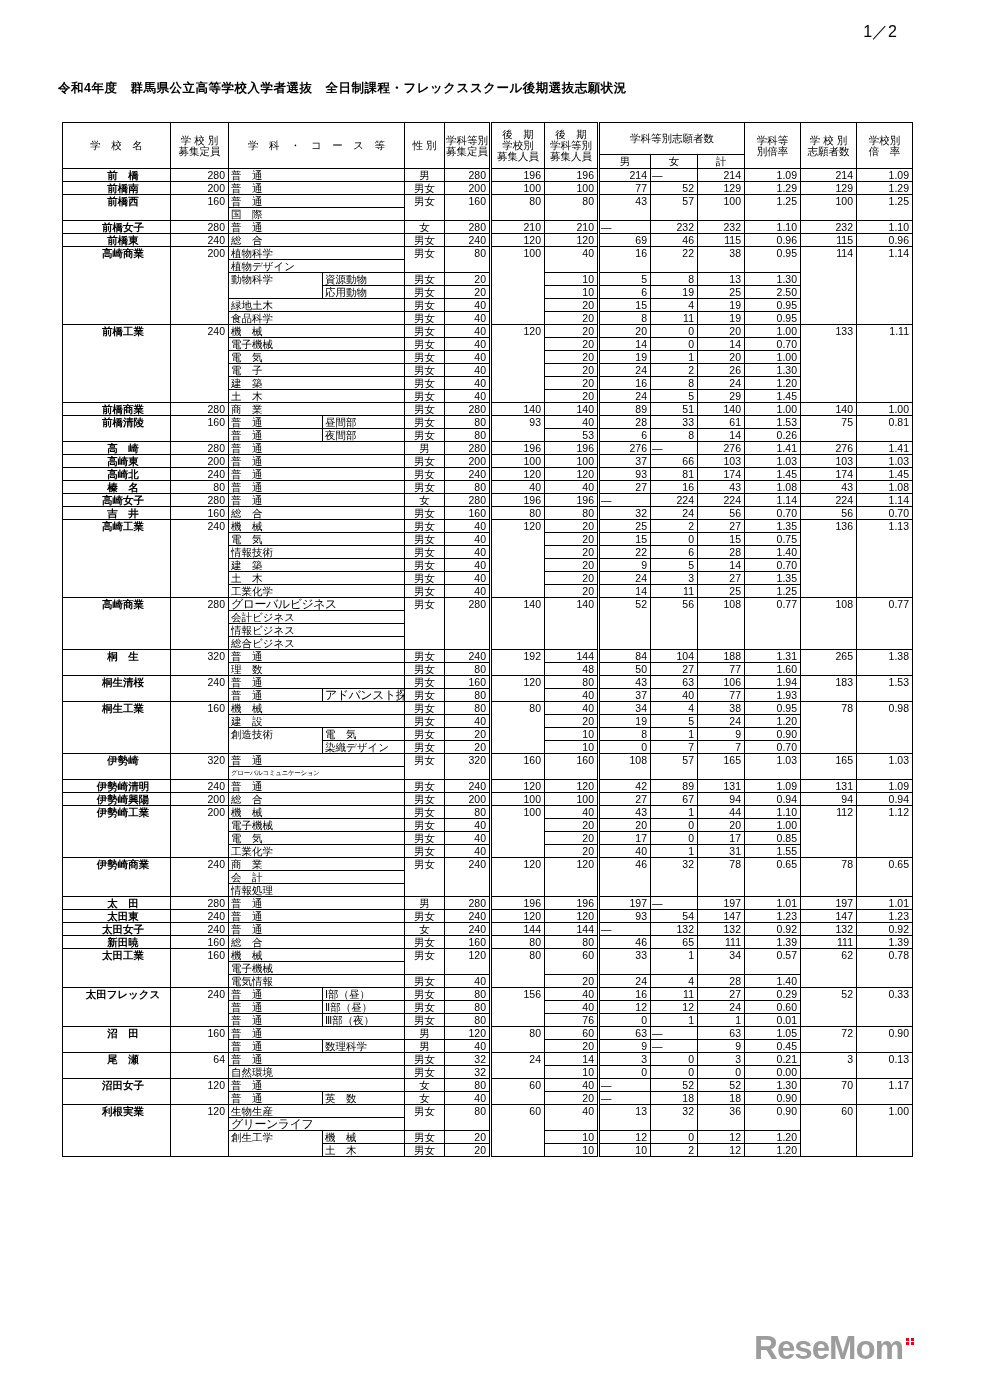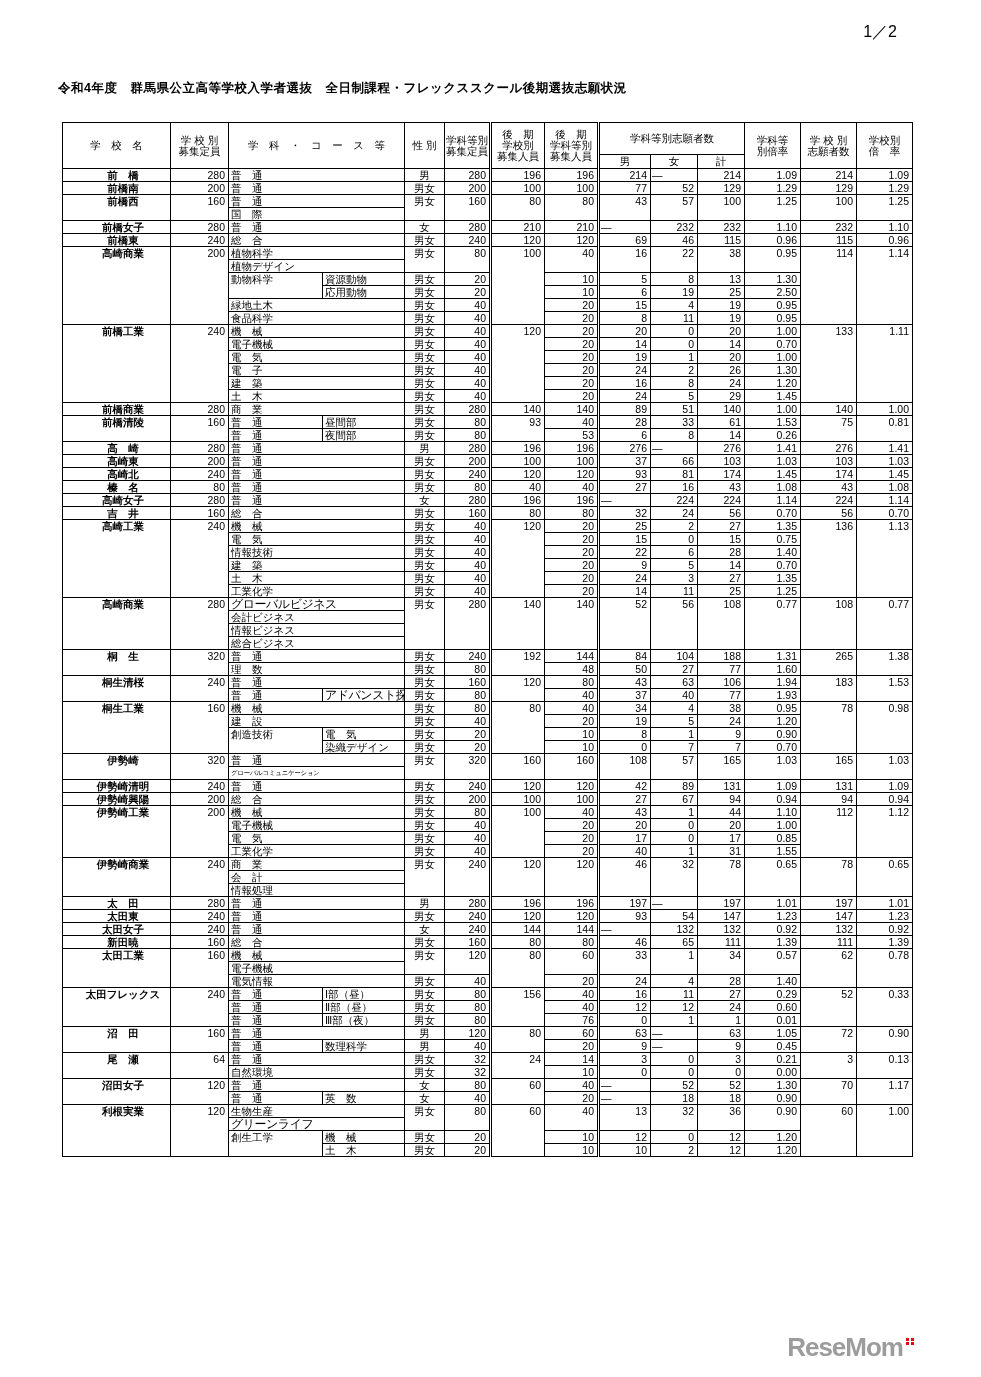--- a/index.html
+++ b/index.html
@@ -33,21 +33,21 @@
   td.c-gender { text-align: center; padding: 0; }
   td.c-num    { text-align: right; padding-right: 3px; }
   td.top      { vertical-align: top; }
   td.dash     { text-align: left; padding-left: 1px; }
   .t9 { font-size: 12px;  letter-spacing: -0.5px; }
   .t7 { font-size: 6.5px; letter-spacing: -0.3px; }
   .bl-dbl { border-left: 3px double #000; }
 
   .logo { position: absolute; right: 66px; bottom: 16px; display: flex; align-items: flex-start; }
   .logo-text {
-    color: #9c9c9c; font-weight: bold; font-size: 26px; line-height: 27px; letter-spacing: -1px;
+    color: #9c9c9c; font-weight: bold; font-size: 33px; line-height: 27px; letter-spacing: -1px;
   }
   .logo-dots { display: inline-grid; grid-template-columns: 4px 4px; gap: 1px; margin-left: 3px; margin-top: 4px; }
   .logo-dots i { display: block; width: 3px; height: 3px; }
 </style>
 </head>
 <body>
 
 <div class="page-number">1／2</div>
 <div class="doc-title">令和4年度　群馬県公立高等学校入学者選抜　全日制課程・フレックススクール後期選抜志願状況</div>
 

